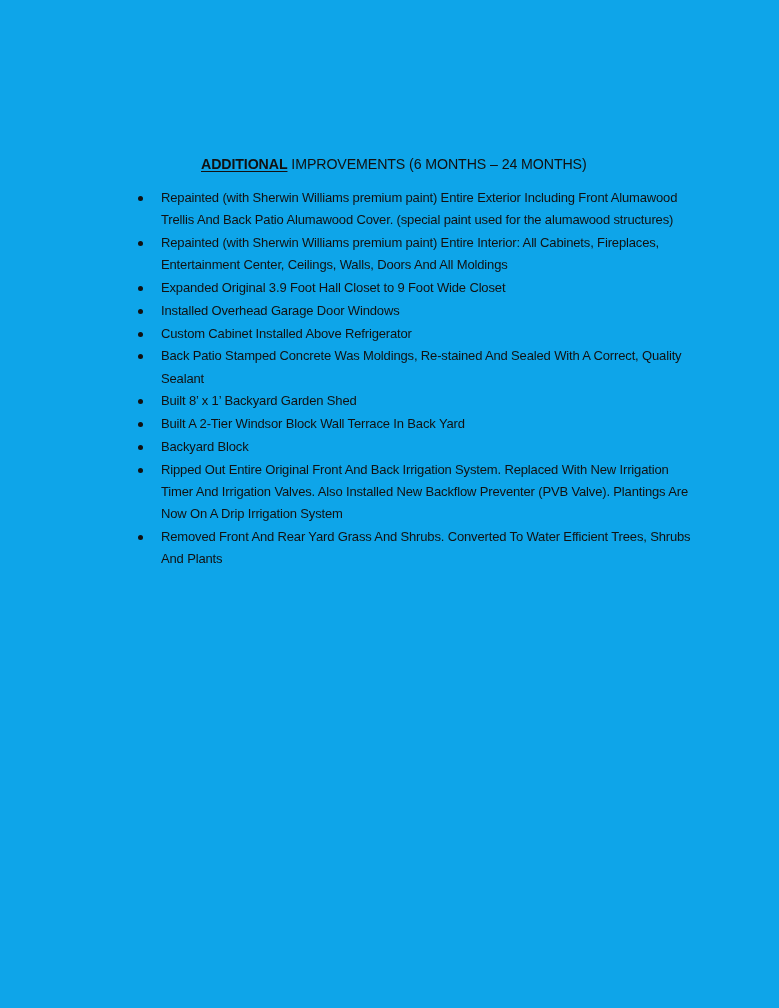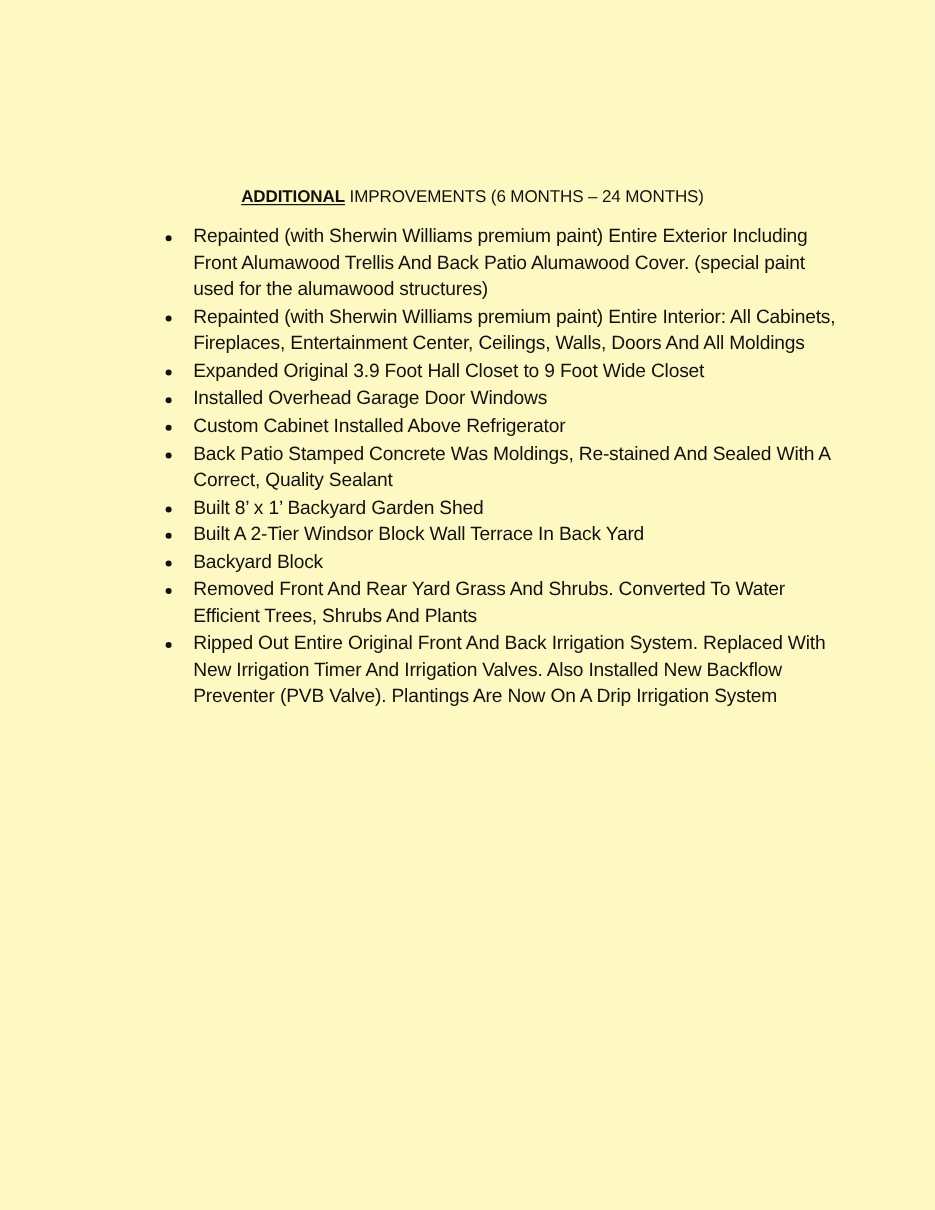--- a/index.html
+++ b/index.html
@@ -12,21 +12,21 @@
       height: 1008px;
       position: relative;
       overflow: hidden;
       font-family: "Liberation Sans", "DejaVu Sans", sans-serif;
       color: #111111;
     }
     .page {
       position: absolute;
       left: 0; top: 0;
       width: 779px; height: 1008px;
-      background: #fef9c3;
+      background: #0ea5e9;
     }
     .heading {
       position: absolute;
       left: 201px;
       top: 155px;
       font-size: 14.2px;
       line-height: 18px;
       letter-spacing: -0.1px;
       white-space: nowrap;
     }
@@ -41,21 +41,21 @@
       top: 187px;
       margin: 0;
       padding: 0;
       list-style: none;
       width: 779px;
     }
     .list li {
       position: relative;
       padding-left: 161px;
       padding-right: 76px;
-      font-size: 16px;
+      font-size: 13px;
       line-height: 22.2px;
       letter-spacing: -0.15px;
       margin: 0 0 0.6px 0;
     }
     .list li .bullet {
       position: absolute;
       left: 138px;
       top: 9px;
       width: 5px;
       height: 5px;
@@ -105,20 +105,20 @@
     <li>
         <span class="bullet"></span>
         <span class="text">Built A 2-Tier Windsor Block Wall Terrace In Back Yard</span>
       </li>
     <li>
         <span class="bullet"></span>
         <span class="text">Backyard Block</span>
       </li>
     <li>
         <span class="bullet"></span>
-        <span class="text">Removed Front And Rear Yard Grass And Shrubs. Converted To Water Efficient Trees, Shrubs And Plants</span>
+        <span class="text">Ripped Out Entire Original Front And Back Irrigation System. Replaced With New Irrigation Timer And Irrigation Valves. Also Installed New Backflow Preventer (PVB Valve).  Plantings Are Now On A Drip Irrigation System</span>
       </li>
     <li>
         <span class="bullet"></span>
-        <span class="text">Ripped Out Entire Original Front And Back Irrigation System. Replaced With New Irrigation Timer And Irrigation Valves. Also Installed New Backflow Preventer (PVB Valve).  Plantings Are Now On A Drip Irrigation System</span>
+        <span class="text">Removed Front And Rear Yard Grass And Shrubs. Converted To Water Efficient Trees, Shrubs And Plants</span>
       </li>
   </ul>
 </div>
 
 </body></html>

